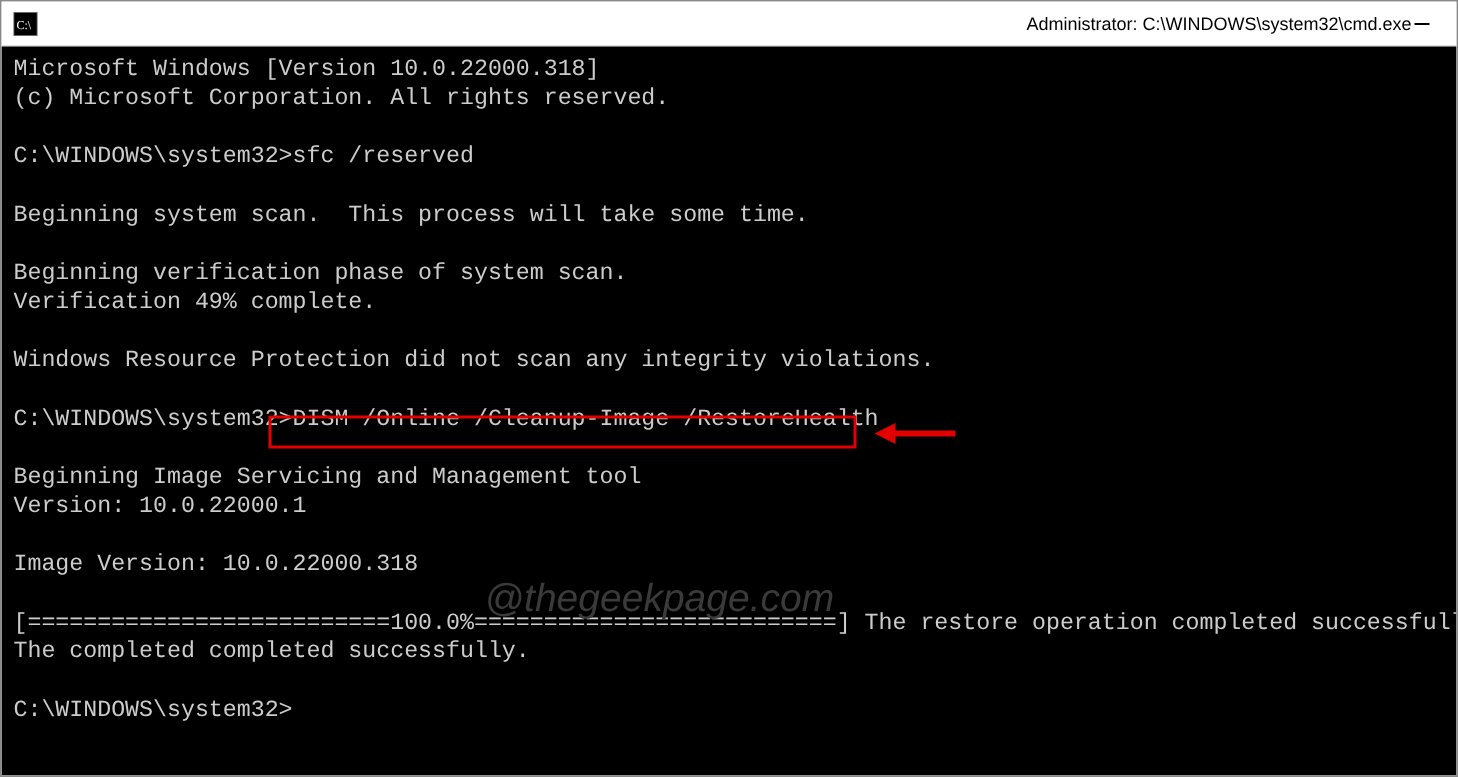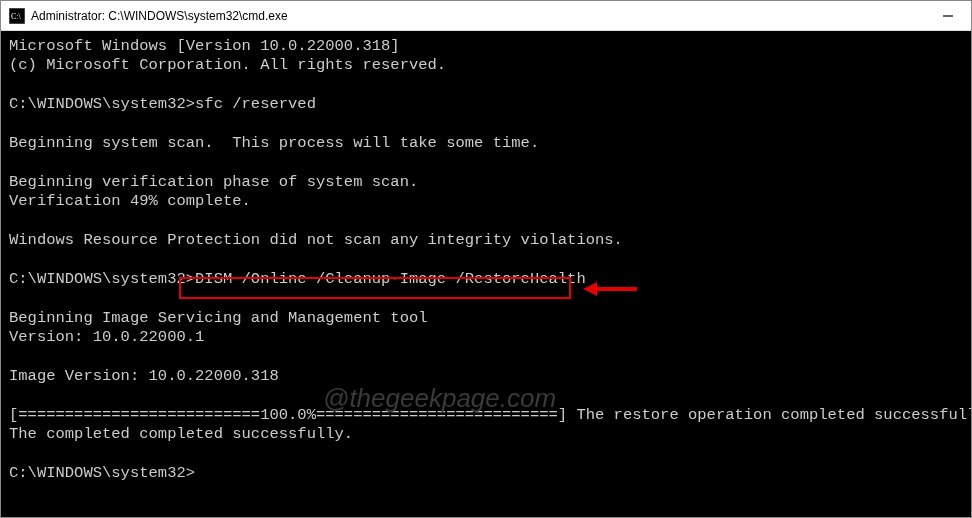--- a/index.html
+++ b/index.html
@@ -23,21 +23,21 @@
     color: #000;
   }
   .titlebar .icon {
     width: 16px;
     height: 16px;
     margin-right: 6px;
     display: flex;
     align-items: center;
     justify-content: center;
   }
-  .titlebar .title { flex: 1; }
+  .titlebar .title { flex: 1; text-align: right; }
   .titlebar .controls {
     display: flex;
     align-items: center;
     gap: 22px;
     margin-right: 8px;
   }
   .titlebar .ctl {
     width: 14px;
     height: 14px;
     display: flex;

